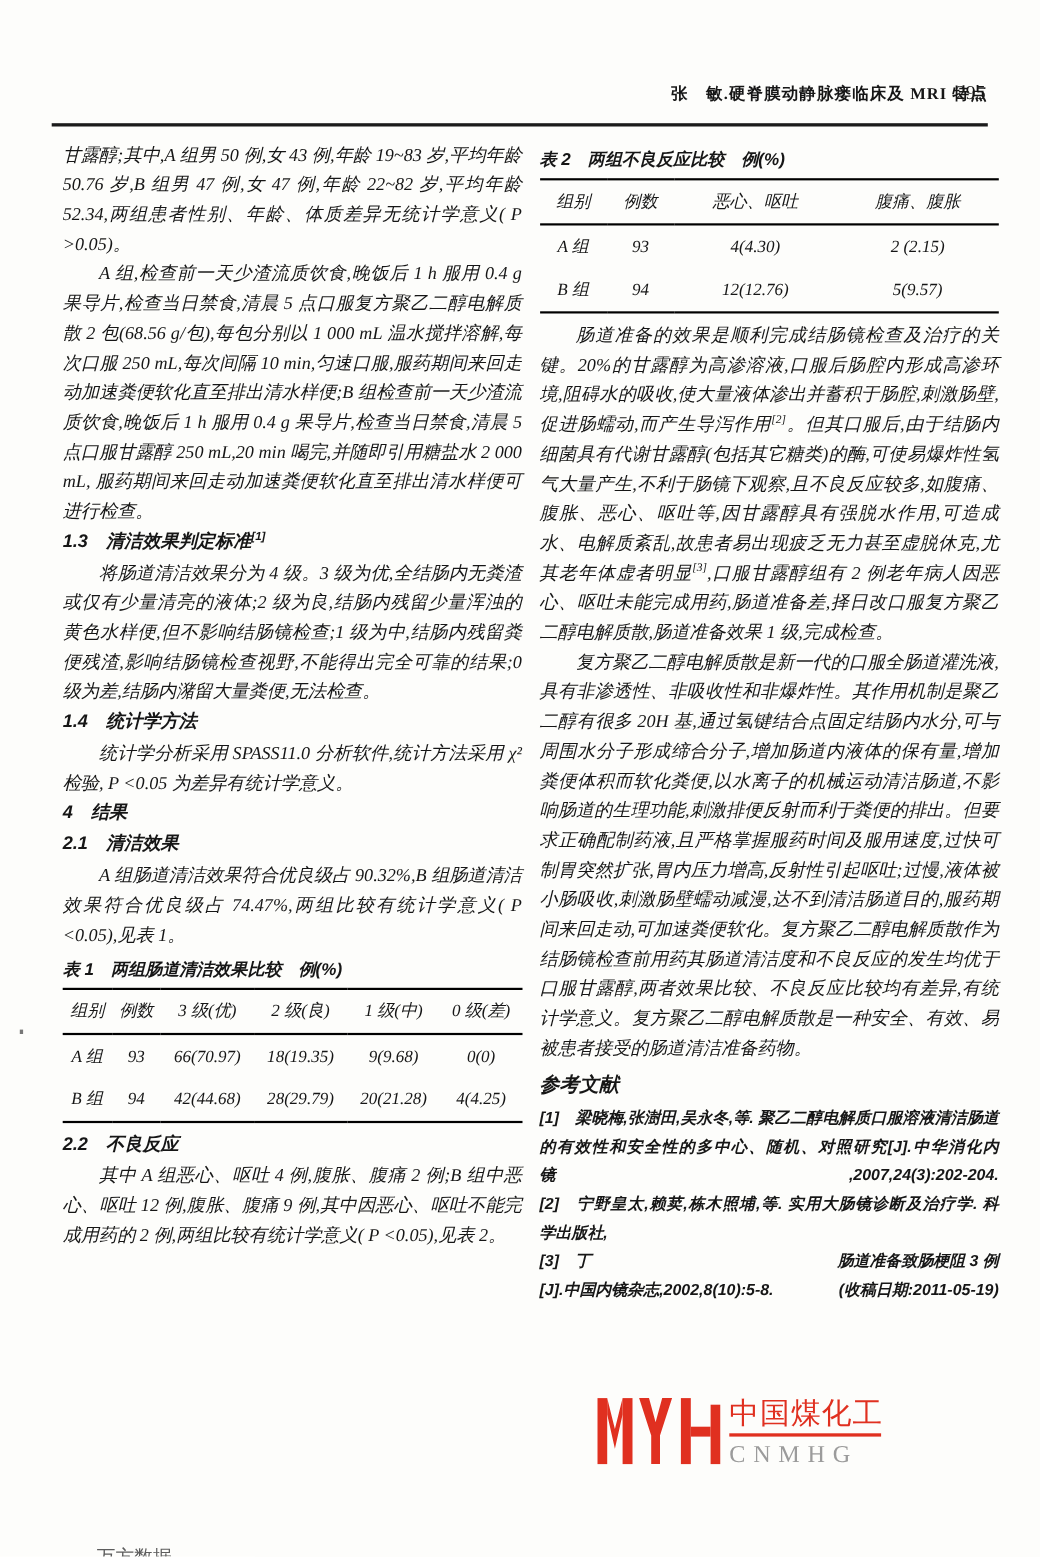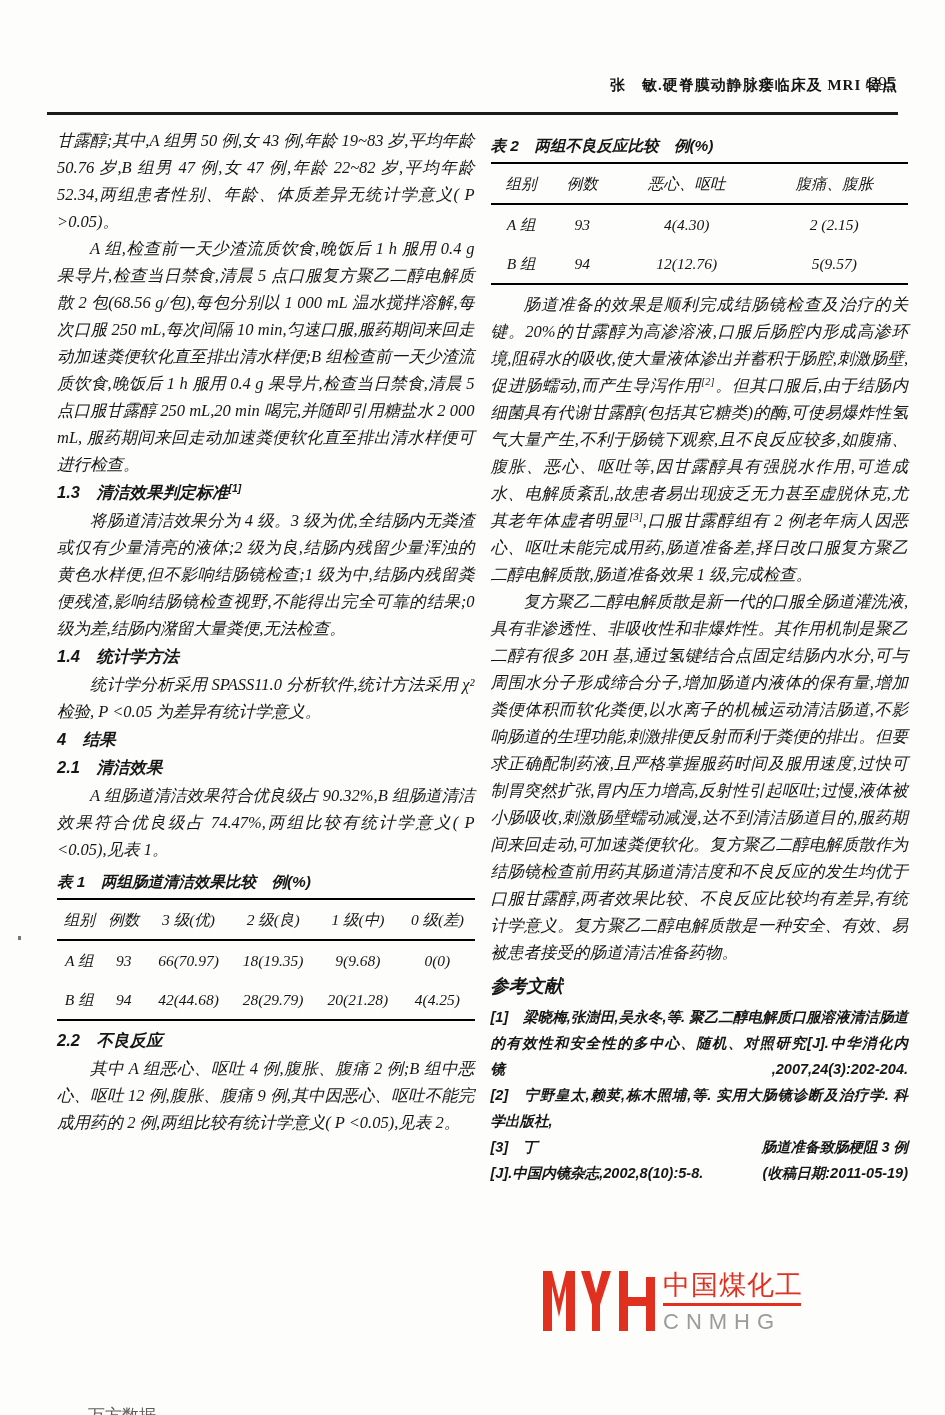--- a/index.html
+++ b/index.html
@@ -76,21 +76,21 @@
   }
   .wm-logo{margin-top:8px;}
   .wm-text{margin-left:8px;margin-top:6px;}
   .wm-cn{
     color:#e03020;font-size:27px;line-height:32px;letter-spacing:1px;
     font-family:"Liberation Sans","DejaVu Sans",sans-serif;
   }
   .wm-rule{width:138px;height:3px;background:#e03020;margin:2px 0 3px 0;}
   .wm-en{
     color:#9b9b9b;font-size:22px;letter-spacing:7px;line-height:26px;
-    font-family:Liberation Sans, sans-serif;
+    font-family:Liberation Serif, serif;
   }
   
   .wanfang{
     position:absolute;left:88px;top:1404px;font-size:17px;color:#5d5d5d;
     font-family:Liberation Mono, monospace;
   }
   .margin-mark{
     position:absolute;left:18px;top:936px;width:3px;height:4px;background:#777;
   }
 </style>

